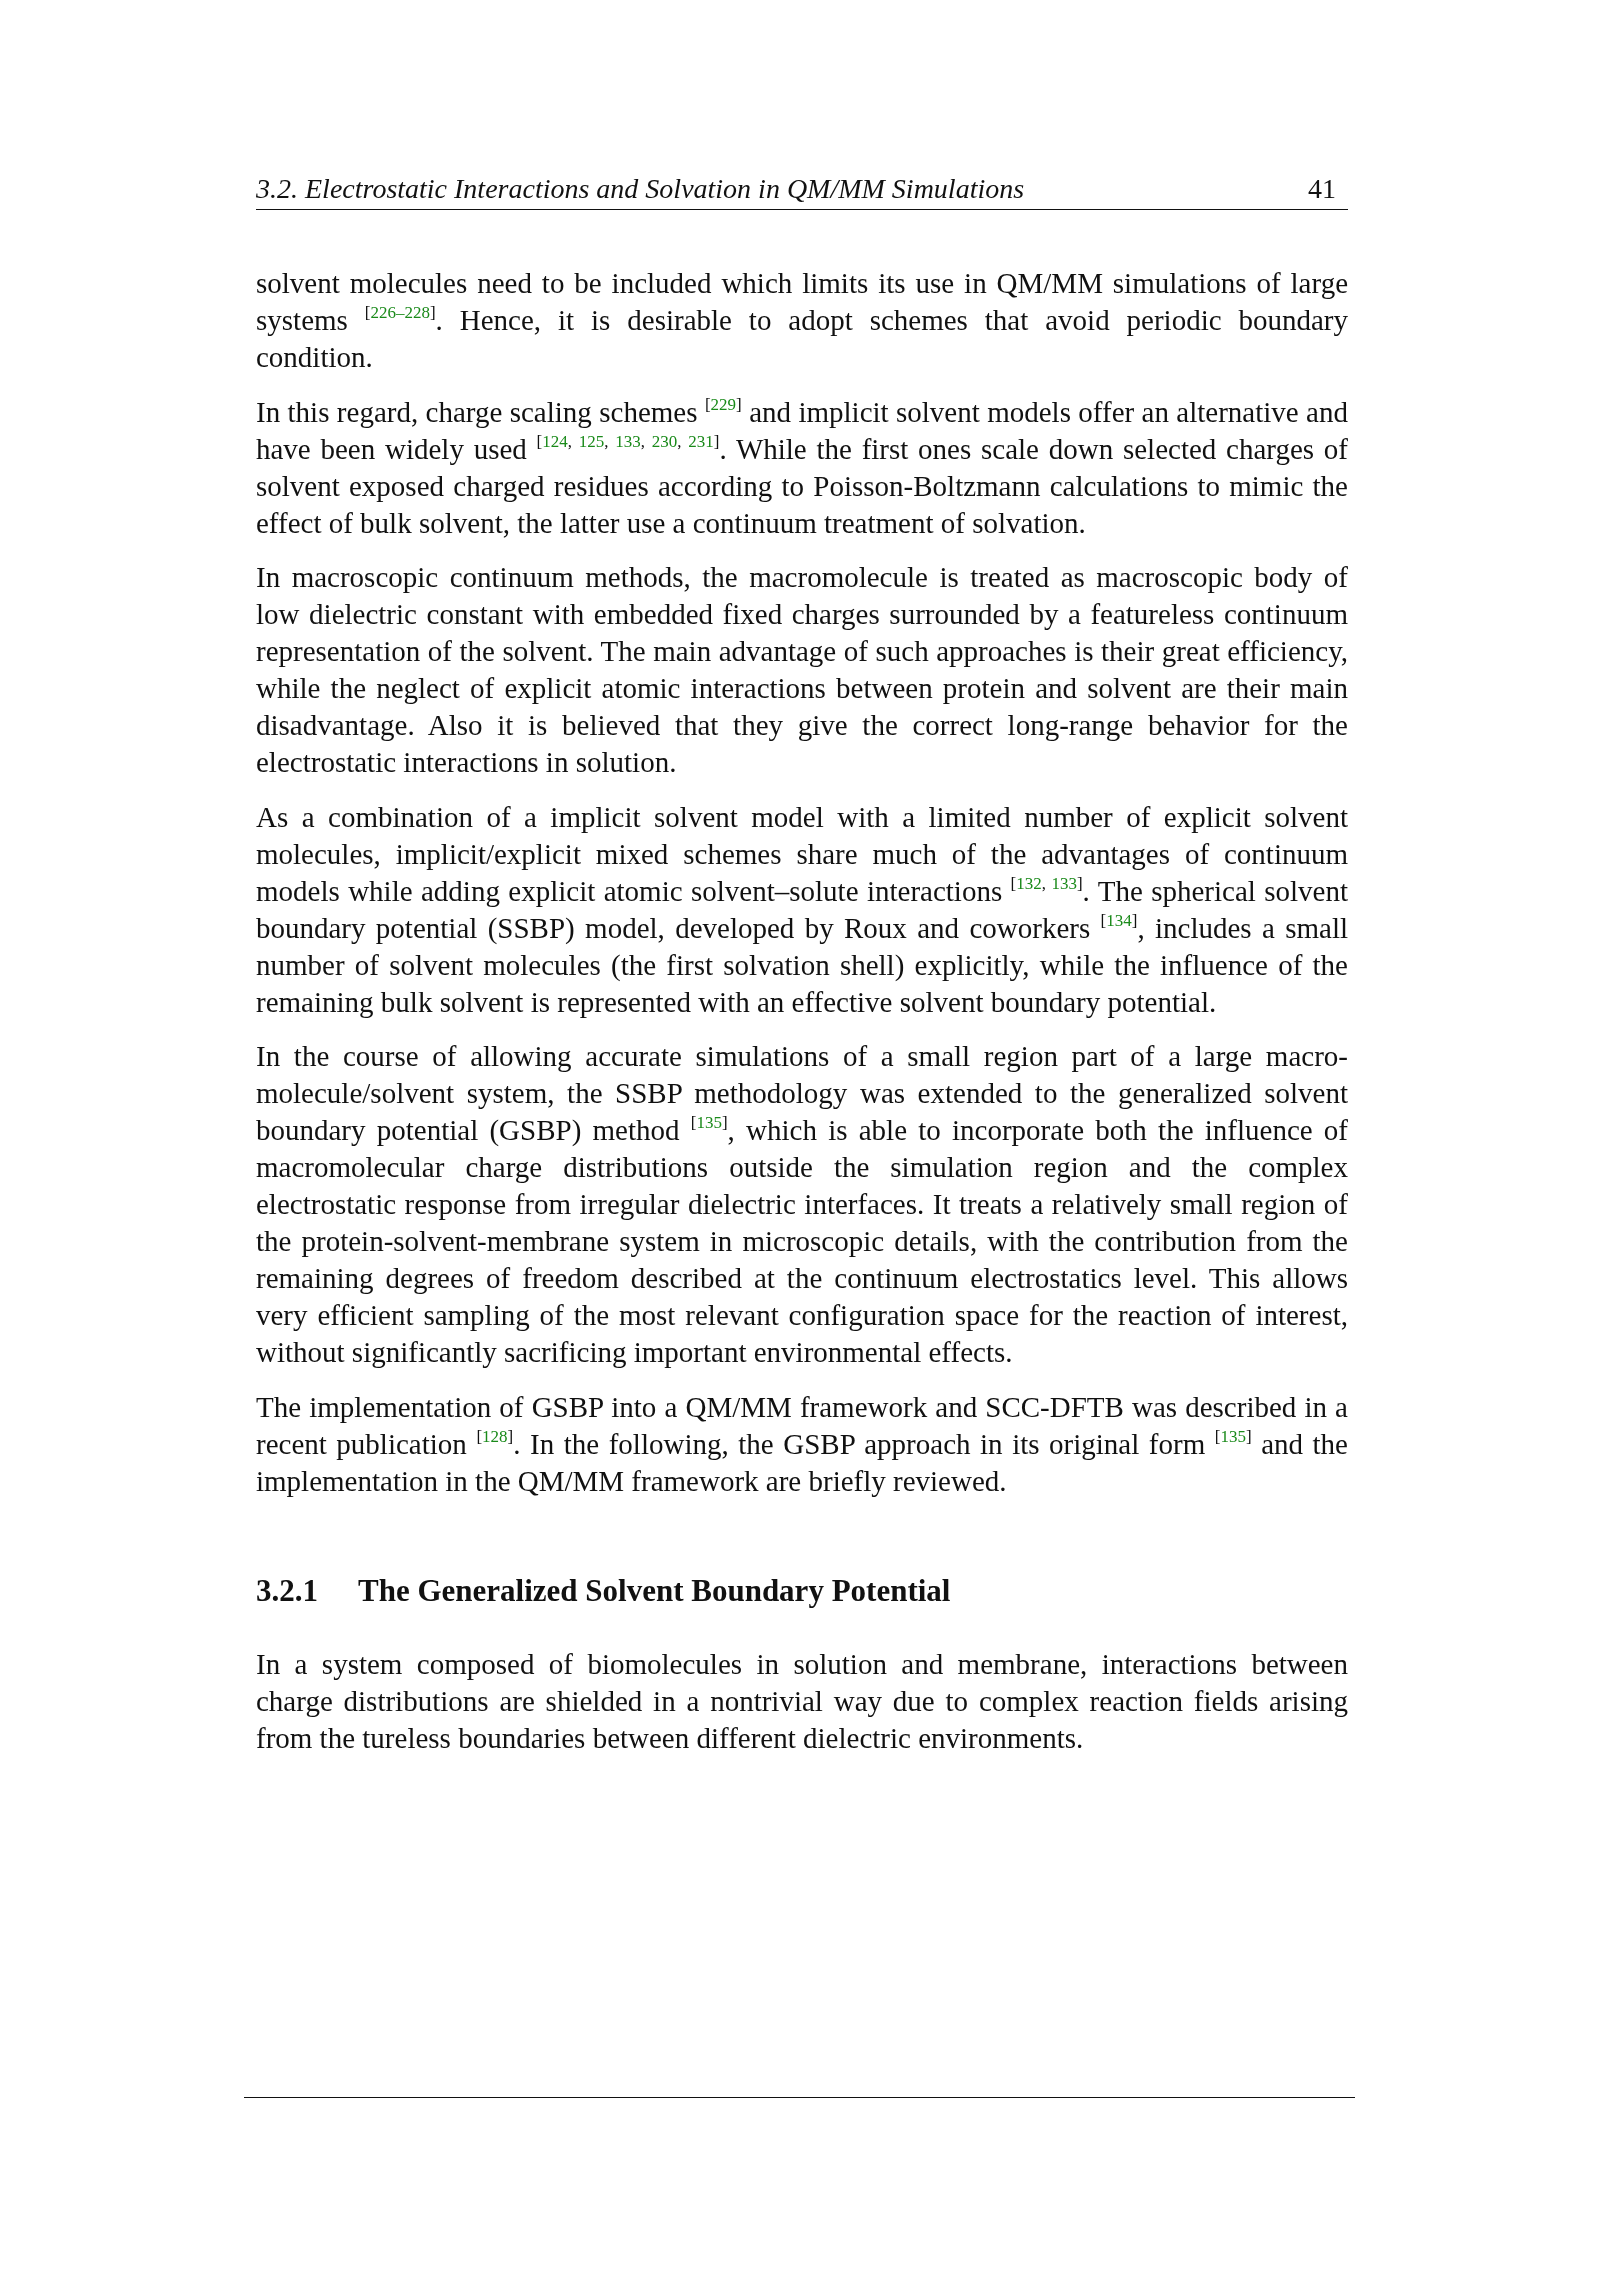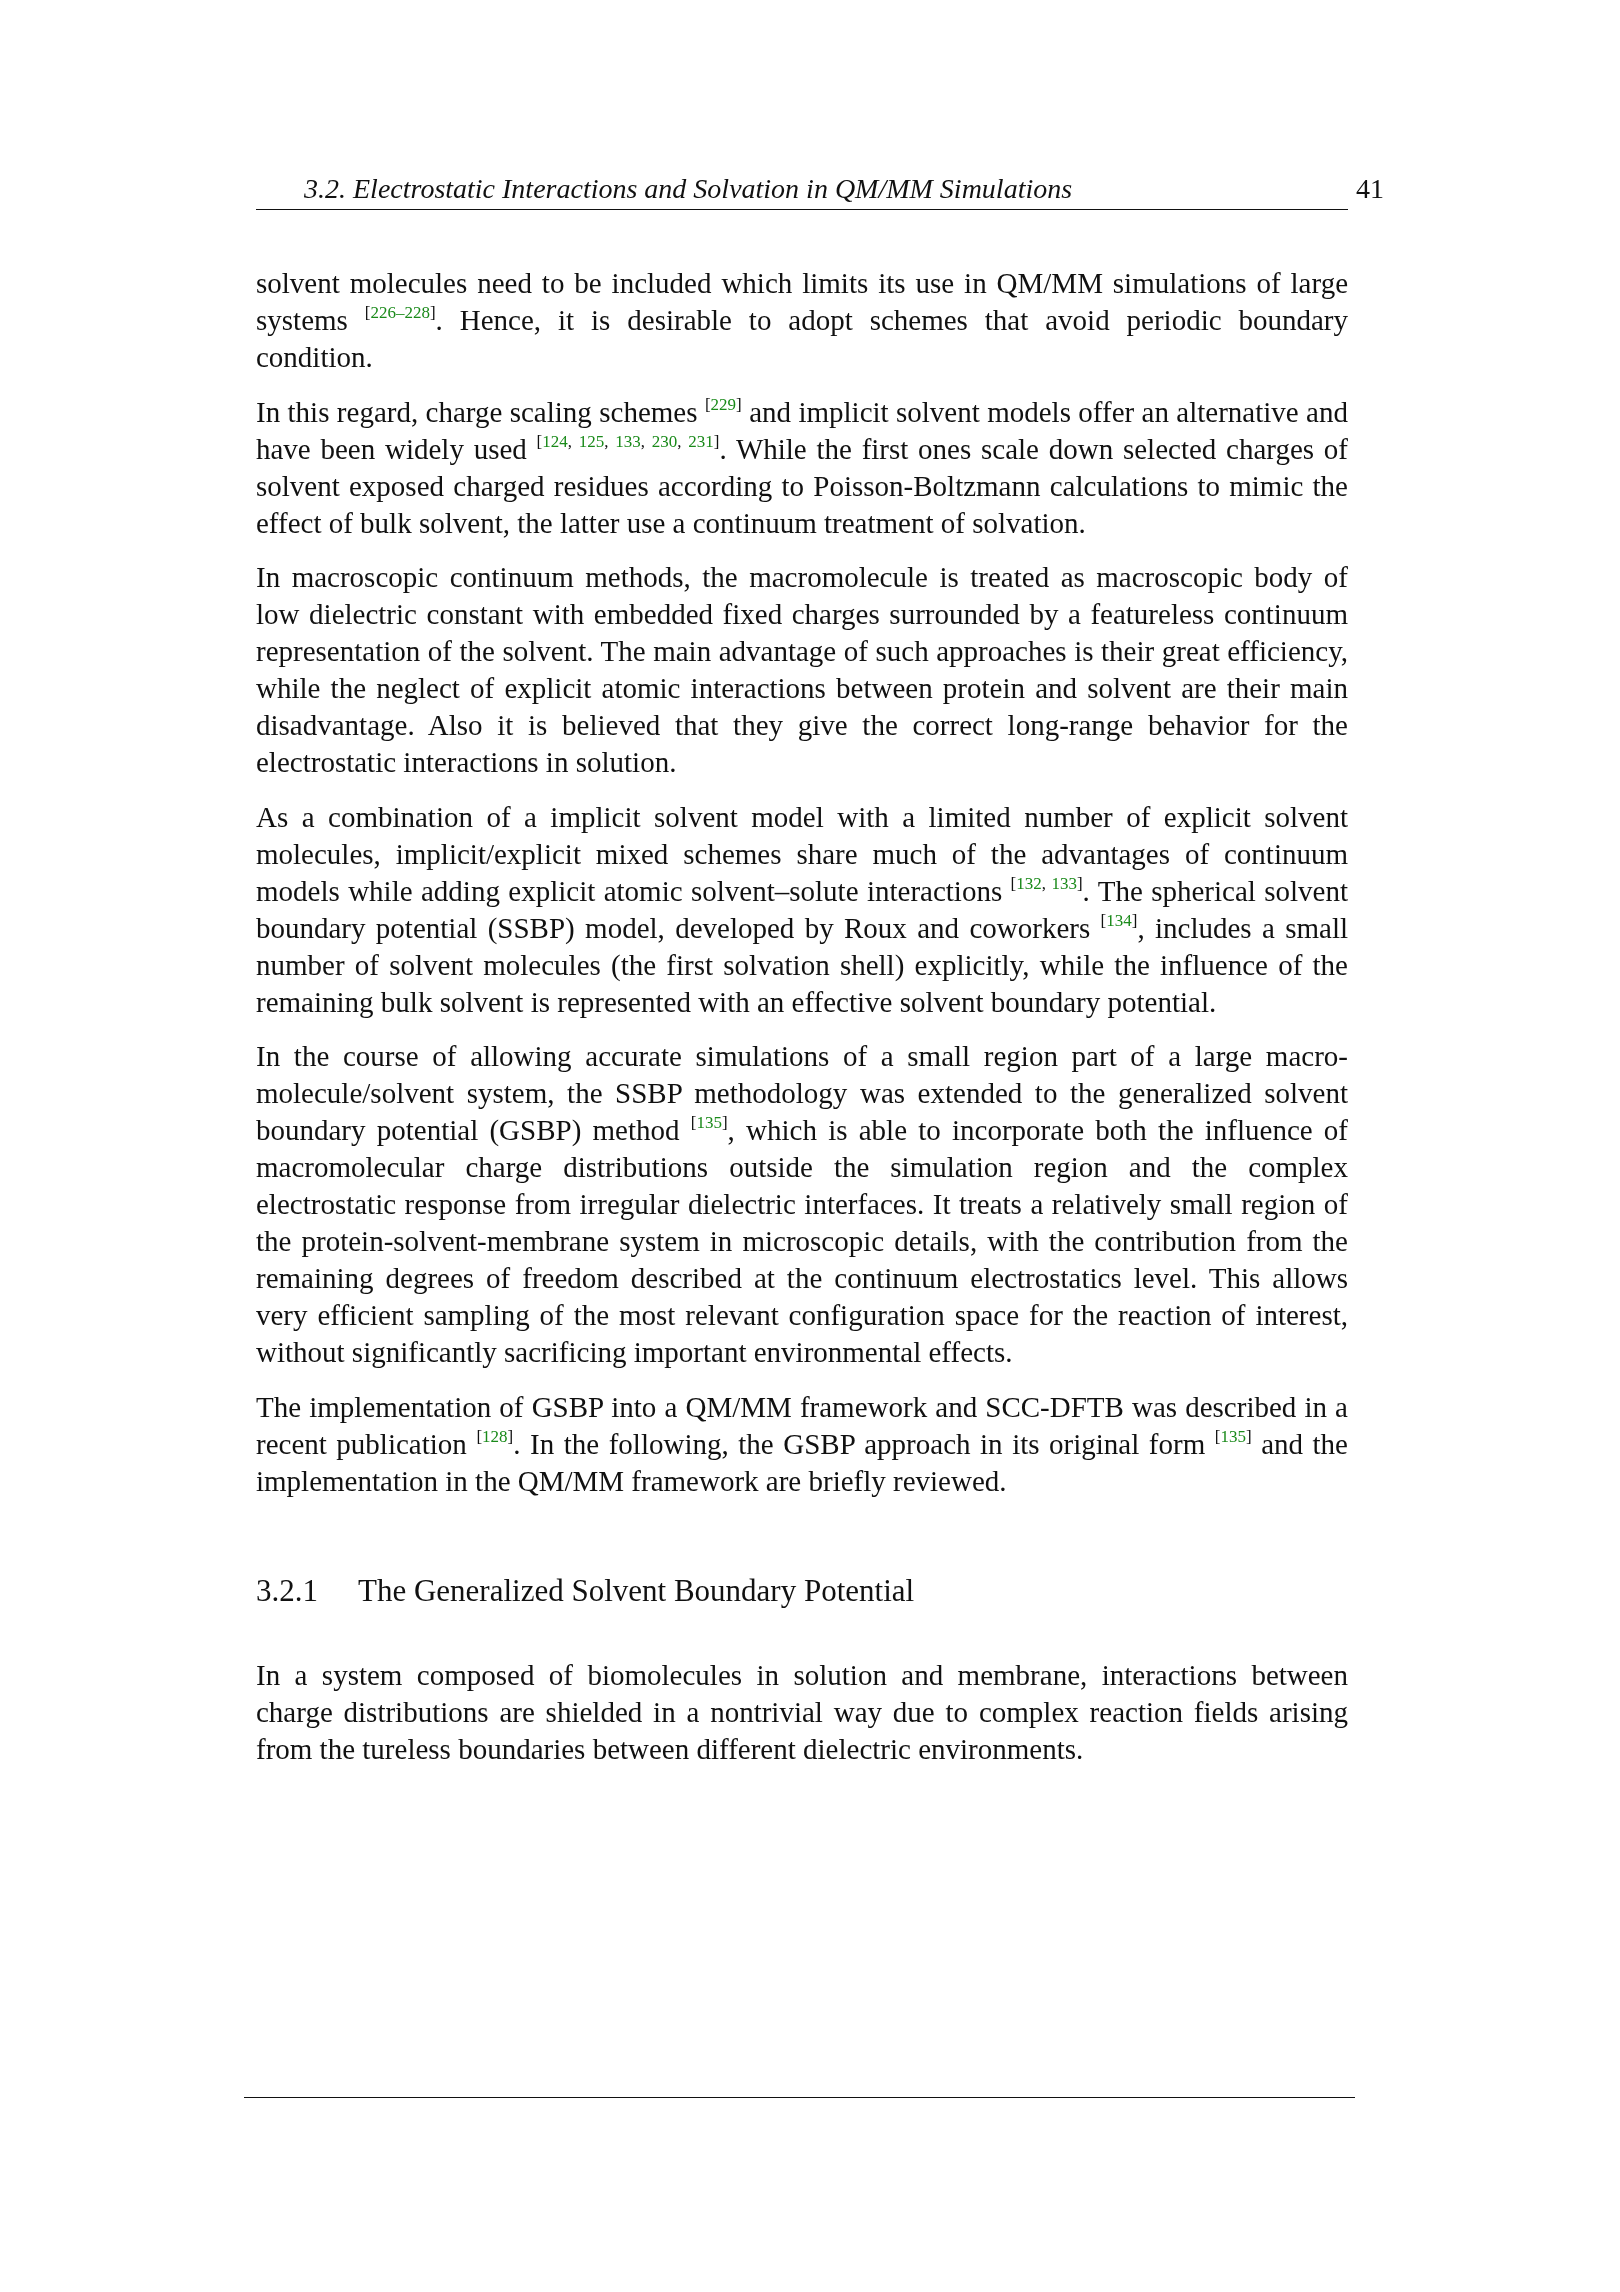--- a/index.html
+++ b/index.html
@@ -22,21 +22,20 @@
       width: 1092px;
     }
     .running-header {
       position: absolute;
       top: 169px;
       left: 0;
       width: 1092px;
       height: 39px;
       font-size: 28px;
       line-height: 39px;
-      margin-left: 48px;
     }
     .running-header .title {
       position: absolute;
       left: 0;
       top: 0;
       font-style: italic;
     }
     .running-header .page-number {
       position: absolute;
       right: 12px;
@@ -65,23 +64,23 @@
     }
     .cite {
       font-size: 17px;
       vertical-align: 11.8px;
       line-height: 0;
     }
     .cite .num {
       color: #1a8a1a;
     }
     .section-heading {
-      margin: 71px 0 47px 0;
+      margin: 71px 0 36px 0;
       font-size: 31px;
-      font-weight: normal;
+      font-weight: bold;
       line-height: 39px;
     }
     .section-heading .sec-num {
       display: inline-block;
       width: 102px;
     }
     .footer-rule {
       position: absolute;
       top: 2097px;
       left: -11.8px;

